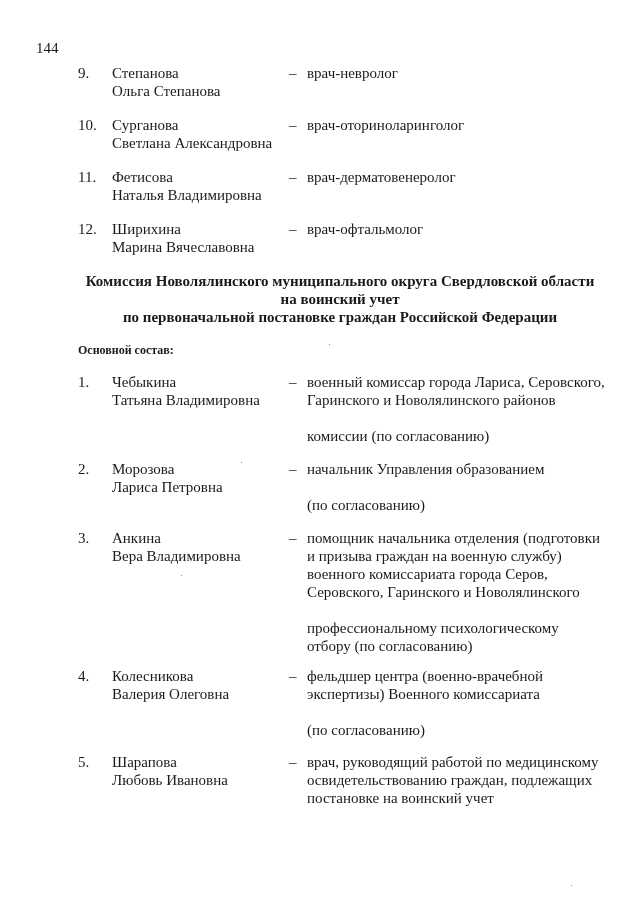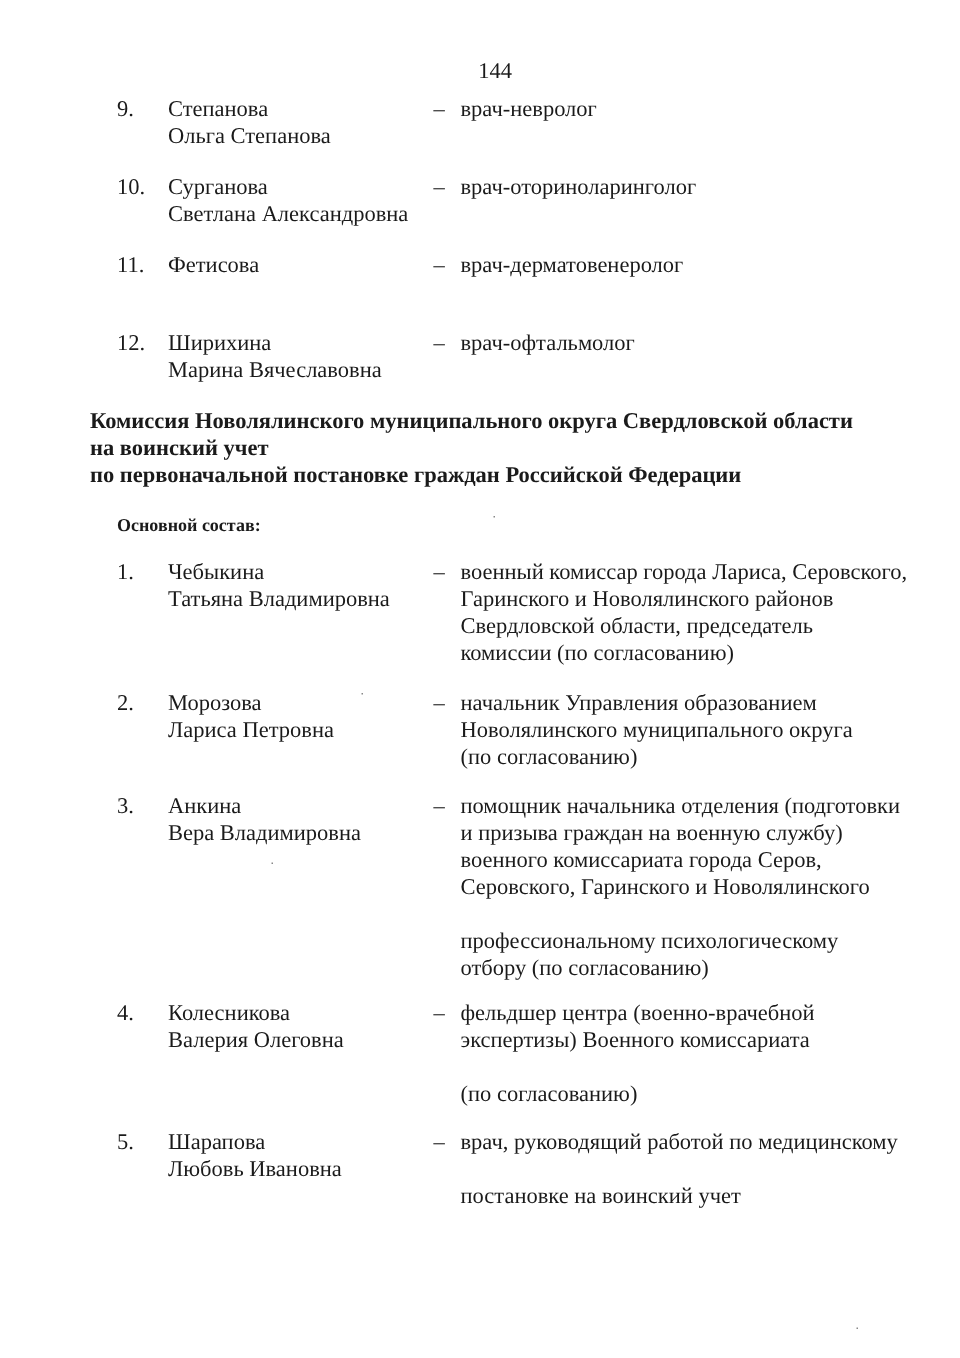--- a/index.html
+++ b/index.html
@@ -1,28 +1,28 @@
 <!DOCTYPE html>
 <html><head>
   <meta charset="utf-8">
   <style>
     html, body { margin: 0; padding: 0; background: #ffffff; }
     body {
       width: 640px; height: 905px; position: relative; overflow: hidden;
       font-family: "Liberation Serif", "DejaVu Serif", serif;
       color: #1a1a1a; font-size: 15px;
     }
-    .page-num { position: absolute; top: 40px; left: 0; width: 640px; text-align: center; font-size: 15px; padding-left: 20px; box-sizing: border-box; }
+    .page-num { position: absolute; top: 40px; left: 0; width: 640px; text-align: left; font-size: 15px; padding-left: 36px; box-sizing: border-box; }
     .entry { position: absolute; left: 0; width: 640px; line-height: 18px; }
     .num { position: absolute; left: 78px; }
     .name { position: absolute; left: 112px; width: 180px; }
     .dash { position: absolute; left: 289px; }
     .desc { position: absolute; left: 307px; width: 320px; }
     .heading {
-      position: absolute; top: 272px; left: 60px; width: 560px; 
+      position: absolute; top: 272px; left: 60px; width: 560px; text-align: center;
       font-weight: bold; line-height: 18px; font-size: 15px;
     }
     .subheading { position: absolute; top: 343px; left: 78px; font-weight: bold; font-size: 12px; }
     .dot { position: absolute; width: 1px; height: 1px; background: #888; }
   </style>
 </head>
 <body>
 
 <div class="page-num">144</div>
 
@@ -35,21 +35,21 @@
 
 <div class="entry" style="top:116px">
   <span class="num" style="left:78px">10.</span>
   <span class="name"><span>Сурганова</span><br><span>Светлана Александровна</span></span>
   <span class="dash">–</span>
   <span class="desc"><span>врач-оториноларинголог</span></span>
 </div>
 
 <div class="entry" style="top:168px">
   <span class="num">11.</span>
-  <span class="name"><span>Фетисова</span><br></span>
+  <span class="name"><span>Фетисова</span><br><span>Наталья Владимировна</span></span>
   <span class="dash">–</span>
   <span class="desc"><span>врач-дерматовенеролог</span></span>
 </div>
 
 <div class="entry" style="top:220px">
   <span class="num">12.</span>
   <span class="name"><span>Ширихина</span><br><span>Марина Вячеславовна</span></span>
   <span class="dash">–</span>
   <span class="desc"><span>врач-офтальмолог</span></span>
 </div>
@@ -62,32 +62,32 @@
 
 <div class="subheading">Основной состав:</div>
 
 <div class="entry" style="top:373px">
   <span class="num">1.</span>
   <span class="name"><span>Чебыкина</span><br><span>Татьяна Владимировна</span></span>
   <span class="dash">–</span>
   <span class="desc">
     <span>военный комиссар города Лариса, Серовского,</span><br>
     <span>Гаринского и Новолялинского районов</span><br>
-    <span>Свердловской области, председатель</span><br>
+    <br>
     <span>комиссии (по согласованию)</span>
   </span>
 </div>
 
 <div class="entry" style="top:460px">
   <span class="num">2.</span>
   <span class="name"><span>Морозова</span><br><span>Лариса Петровна</span></span>
   <span class="dash">–</span>
   <span class="desc">
     <span>начальник Управления образованием</span><br>
-    <span>Новолялинского муниципального округа</span><br>
+    <br>
     <span>(по согласованию)</span>
   </span>
 </div>
 
 <div class="entry" style="top:529px">
   <span class="num">3.</span>
   <span class="name"><span>Анкина</span><br><span>Вера Владимировна</span></span>
   <span class="dash">–</span>
   <span class="desc">
     <span>помощник начальника отделения (подготовки</span><br>
@@ -111,21 +111,21 @@
     <span>(по согласованию)</span>
   </span>
 </div>
 
 <div class="entry" style="top:753px">
   <span class="num">5.</span>
   <span class="name"><span>Шарапова</span><br><span>Любовь Ивановна</span></span>
   <span class="dash">–</span>
   <span class="desc">
     <span>врач, руководящий работой по медицинскому</span><br>
-    <br>
+    <span>освидетельствованию граждан, подлежащих</span><br>
     <span>постановке на воинский учет</span>
   </span>
 </div>
 
 <div class="dot" style="top:344px;left:329px"></div>
 <div class="dot" style="top:462px;left:241px"></div>
 <div class="dot" style="top:575px;left:181px"></div>
 <div class="dot" style="top:885px;left:571px"></div>
 
 </body></html>

